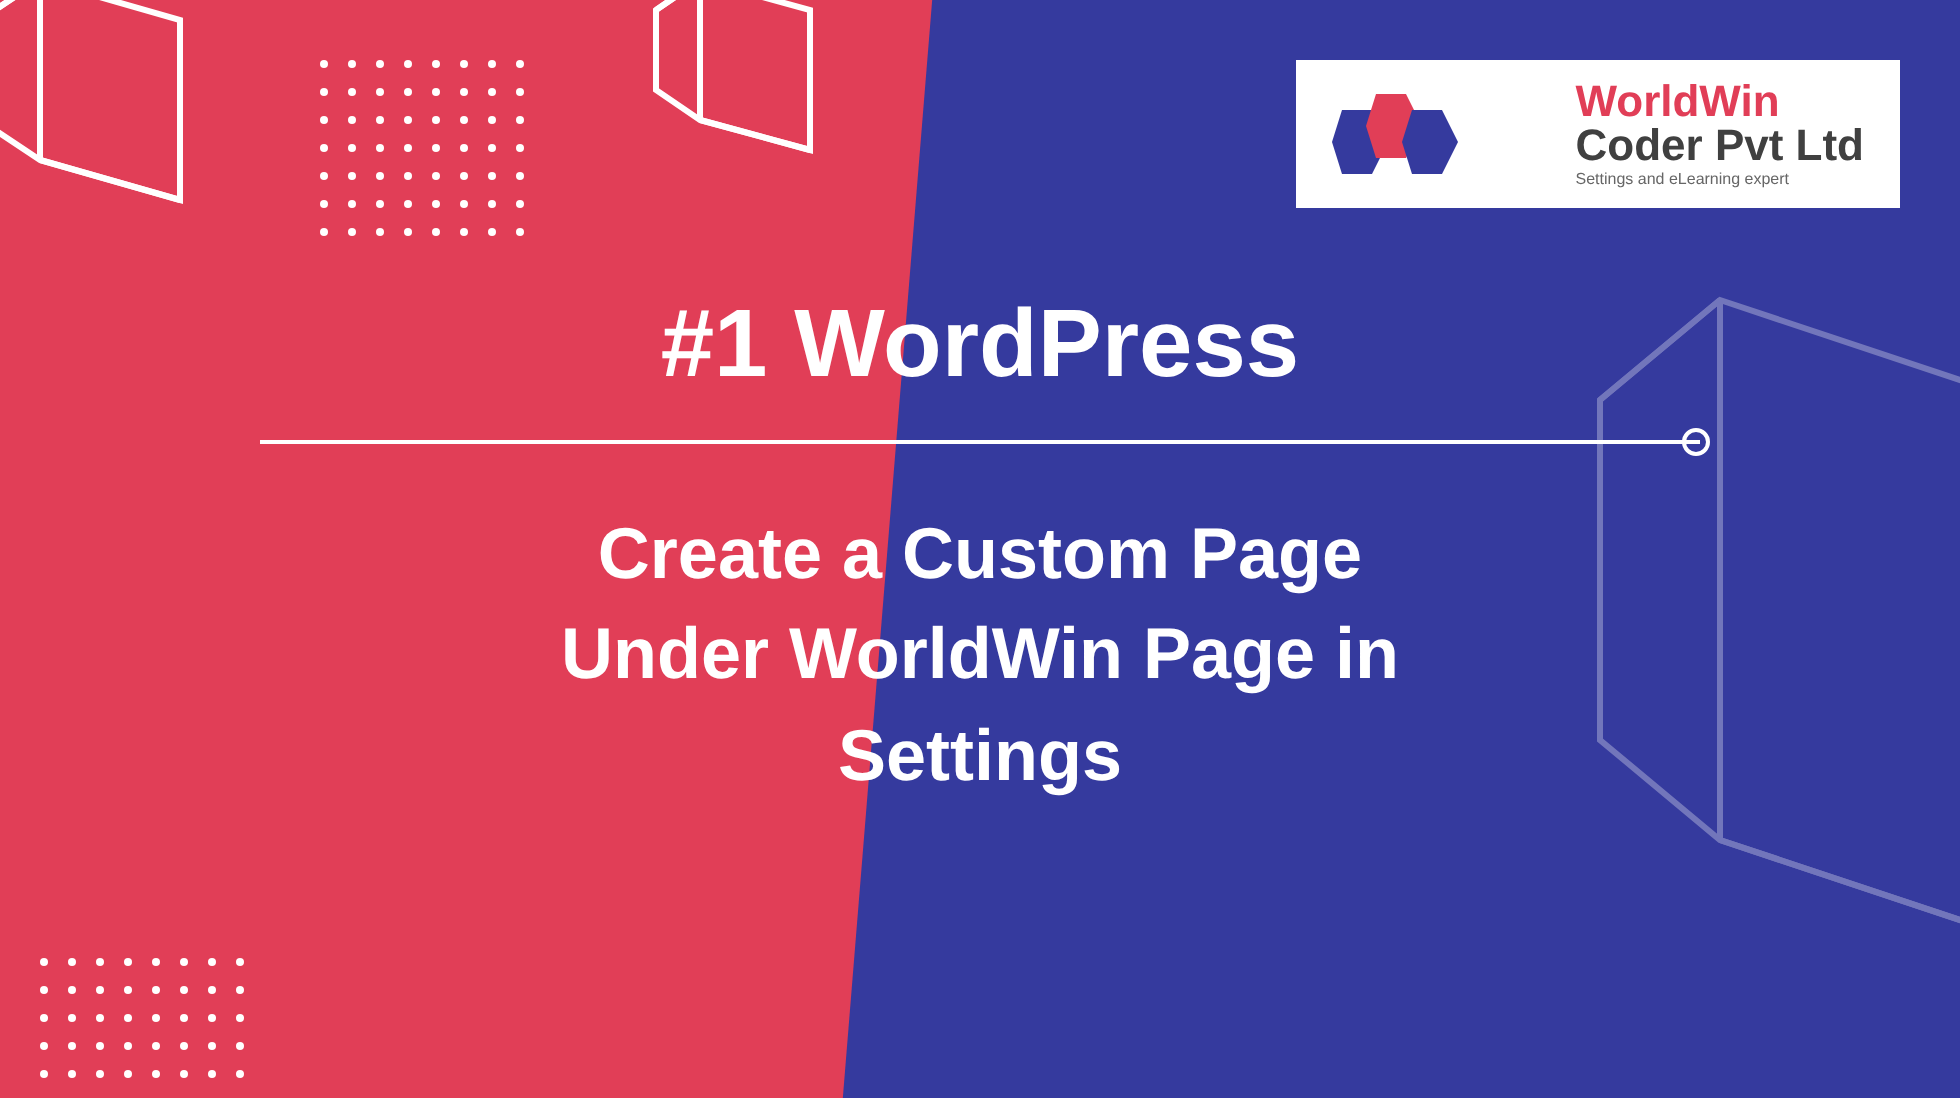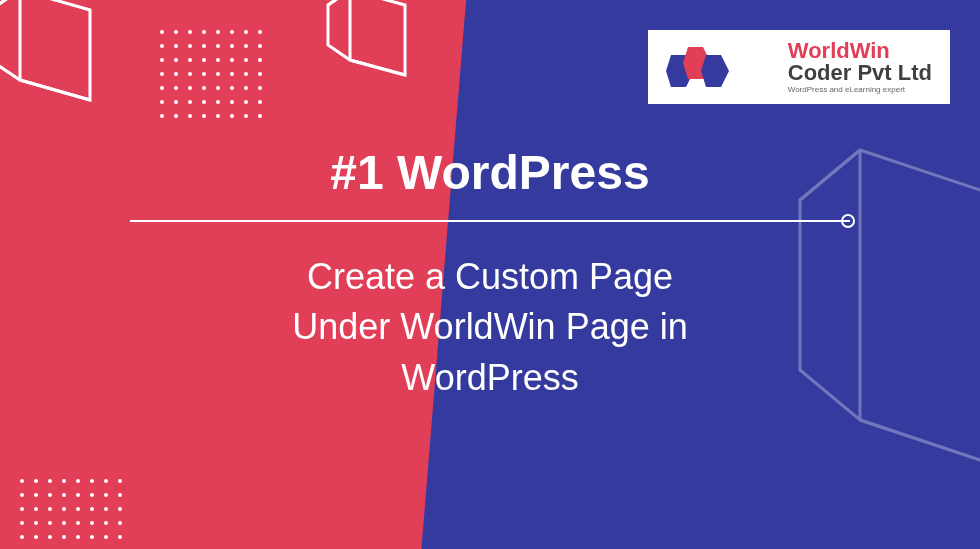--- a/index.html
+++ b/index.html
@@ -95,21 +95,21 @@
       right: -5px;
       top: -6px;
       width: 10px;
       height: 10px;
       border: 2px solid white;
       border-radius: 50%;
       background: transparent;
     }
     .subheading {
       font-size: 36px;
-      font-weight: 400;
+      font-weight: 700;
       line-height: 1.4;
     }
     .hexagon-top-left {
       position: absolute;
       top: -40px;
       left: -20px;
       z-index: 3;
     }
     .hexagon-top-middle {
       position: absolute;
@@ -298,26 +298,26 @@
     <div class="logo-icon">
       <svg width="70" height="40" viewBox="0 0 70 40">
         <path d="M 5 8 L 20 8 L 28 24 L 20 40 L 5 40 L 0 24 Z" fill="#353a9e"></path>
         <path d="M 22 0 L 37 0 L 45 16 L 37 32 L 22 32 L 17 16 Z" fill="#e13e57"></path>
         <path d="M 40 8 L 55 8 L 63 24 L 55 40 L 40 40 L 35 24 Z" fill="#353a9e"></path>
       </svg>
     </div>
     <div class="logo-text">
       <span class="logo-line1">WorldWin</span>
       <span class="logo-line2">Coder Pvt Ltd</span>
-      <span class="logo-tagline">WordPress and eLearning expert</span>
+      <span class="logo-tagline">Settings and eLearning expert</span>
     </div>
   </div>
 
   <div class="content">
     <h1 class="heading">#1 WordPress</h1>
     <div class="divider"></div>
     <div class="subheading">
       <div>Create a Custom Page</div>
       <div>Under WorldWin Page in</div>
-      <div>WordPress</div>
+      <div>Settings</div>
     </div>
   </div>
 </div>
 
 </body></html>

